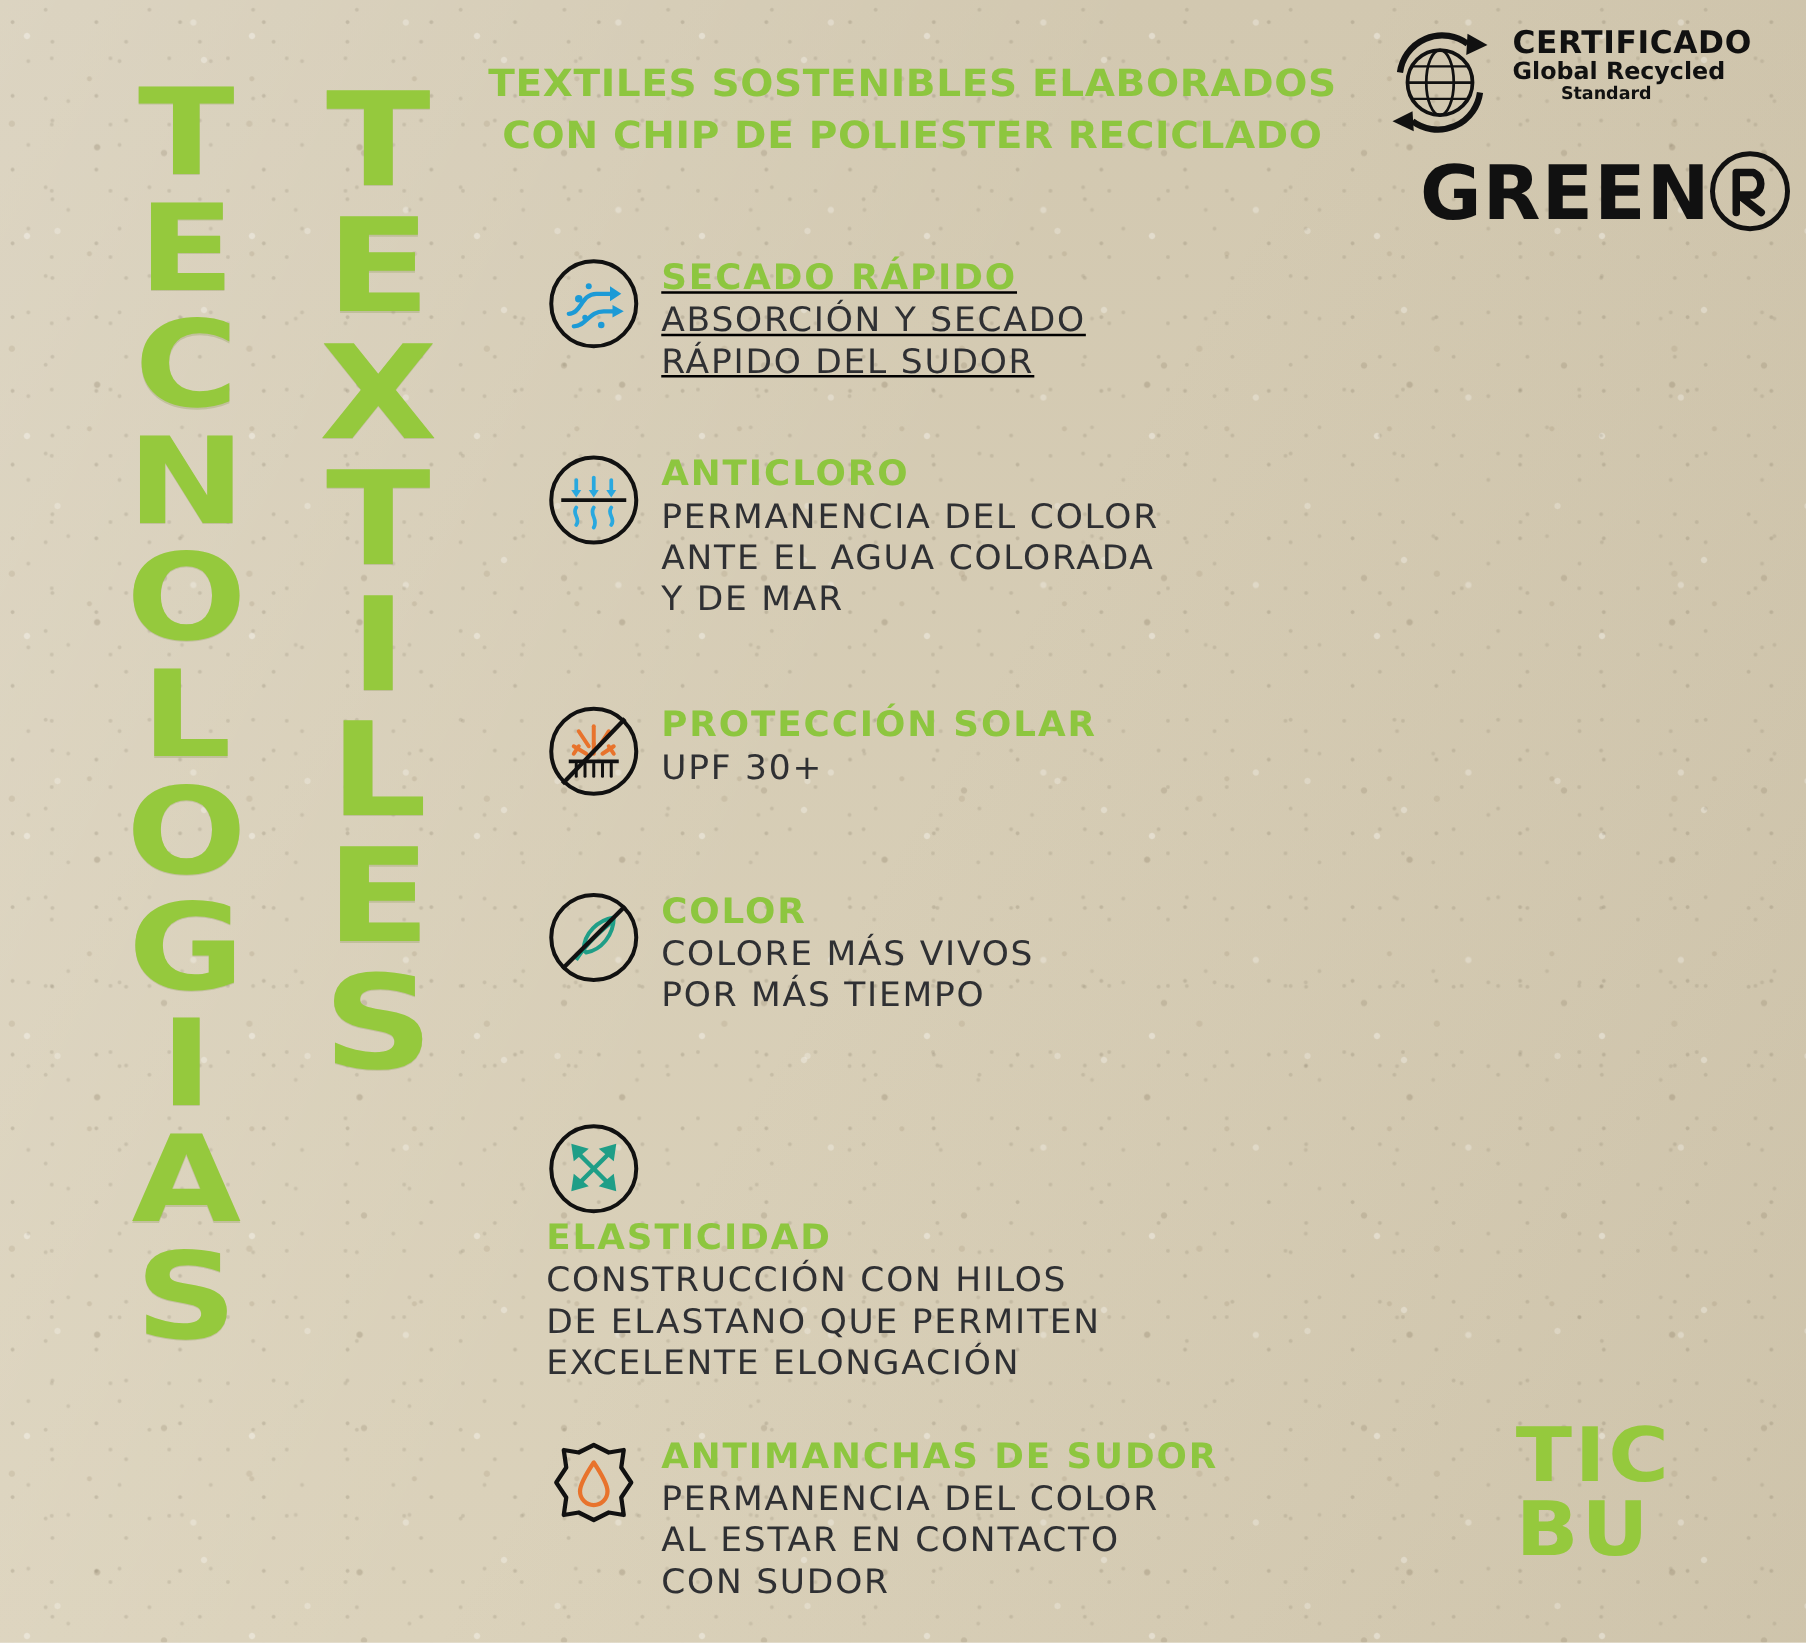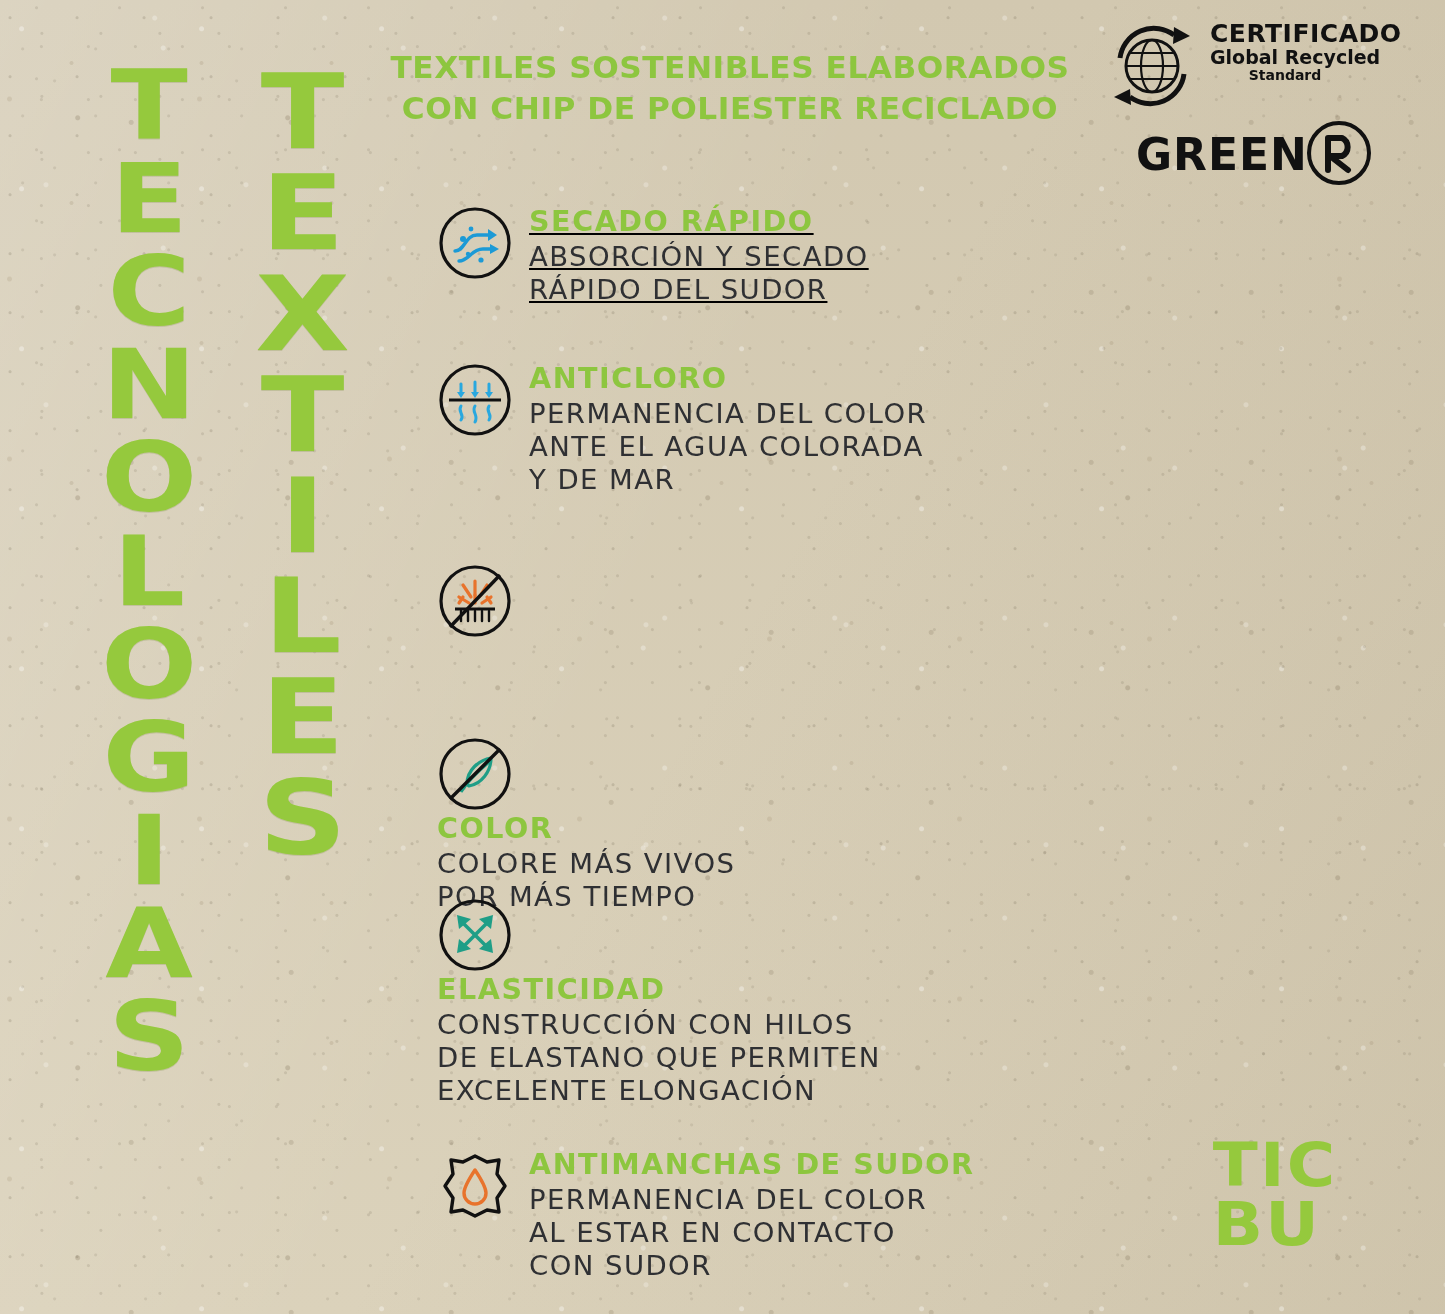--- a/index.html
+++ b/index.html
@@ -140,21 +140,21 @@
     position: absolute;
     left: 1136px;
     top: 118px;
     display: flex;
     align-items: center;
   }
   #green-word {
     color: #111;
     font-family: "DejaVu Sans", sans-serif;
     font-weight: bold;
-    font-size: 44px;
+    font-size: 60px;
     letter-spacing: 1px;
     line-height: 1;
   }
   #green-mark {
     margin-left: -4px;
   }
 
   
   .feature {
     position: absolute;
@@ -191,21 +191,21 @@
     line-height: 1.22;
     text-transform: uppercase;
     white-space: pre-line;
     transform: scaleX(1.02);
     transform-origin: left center;
   }
 
   #feature-0 { left: 437px; top: 205px; text-decoration: underline; }
   #feature-1 { left: 437px; top: 362px; }
   #feature-2 { left: 437px; top: 563px; }
-  #feature-3 { left: 437px; top: 736px; flex-direction: column; }
+  #feature-3 { left: 437px; top: 712px; }
   #feature-4 { left: 437px; top: 897px; flex-direction: column; }
   #feature-5 { left: 437px; top: 1148px; }
 
   
   #brand {
     position: absolute;
     right: 108px;
     bottom: 60px;
     color: #95c93d;
     font-family: "DejaVu Sans", sans-serif;
@@ -347,20 +347,24 @@
         <g stroke="#111" stroke-width="2.4" stroke-linecap="round">
           <line x1="24" y1="48" x2="24" y2="58"></line>
           <line x1="31" y1="48" x2="31" y2="58"></line>
           <line x1="38" y1="48" x2="38" y2="58"></line>
           <line x1="45" y1="48" x2="45" y2="58"></line>
           <line x1="52" y1="48" x2="52" y2="58"></line>
         </g>
         <line x1="13" y1="64" x2="63" y2="12" stroke="#111" stroke-width="3.4"></line>
       </svg>
     </div>
+    <div class="texts">
+      <div class="f-title">PROTECCIÓN SOLAR</div>
+      <div class="f-desc">UPF 30+</div>
+    </div>
   </div>
 
   <div class="feature" id="feature-3">
     <div class="icon-wrap">
       <svg width="76" height="76" viewBox="0 0 76 76" xmlns="http://www.w3.org/2000/svg">
         <circle cx="38" cy="38" r="34" fill="none" stroke="#111" stroke-width="3.2"></circle>
         <path d="M30 48 C30 34 42 24 54 22 C54 36 44 48 32 50 Z" fill="none" stroke="#1f9e87" stroke-width="3.2" stroke-linejoin="round"></path>
         <path d="M24 56 C30 46 40 36 52 26" fill="none" stroke="#1f9e87" stroke-width="3"></path>
         <line x1="13" y1="63" x2="63" y2="13" stroke="#111" stroke-width="3.4"></line>
       </svg>

